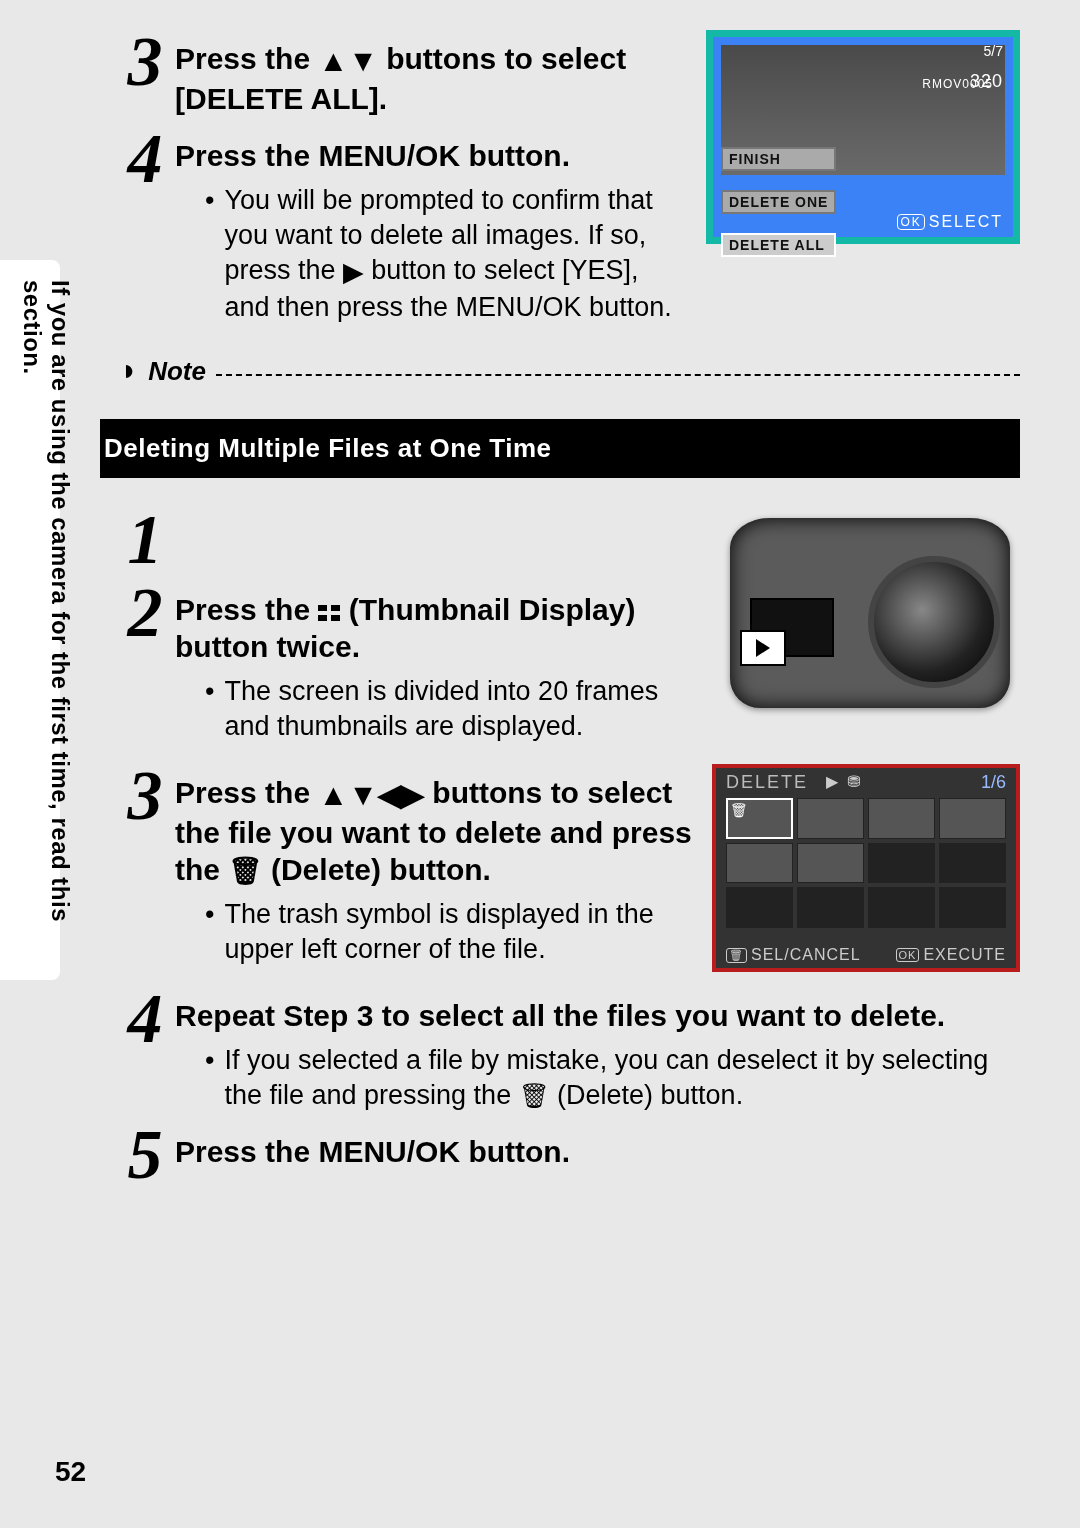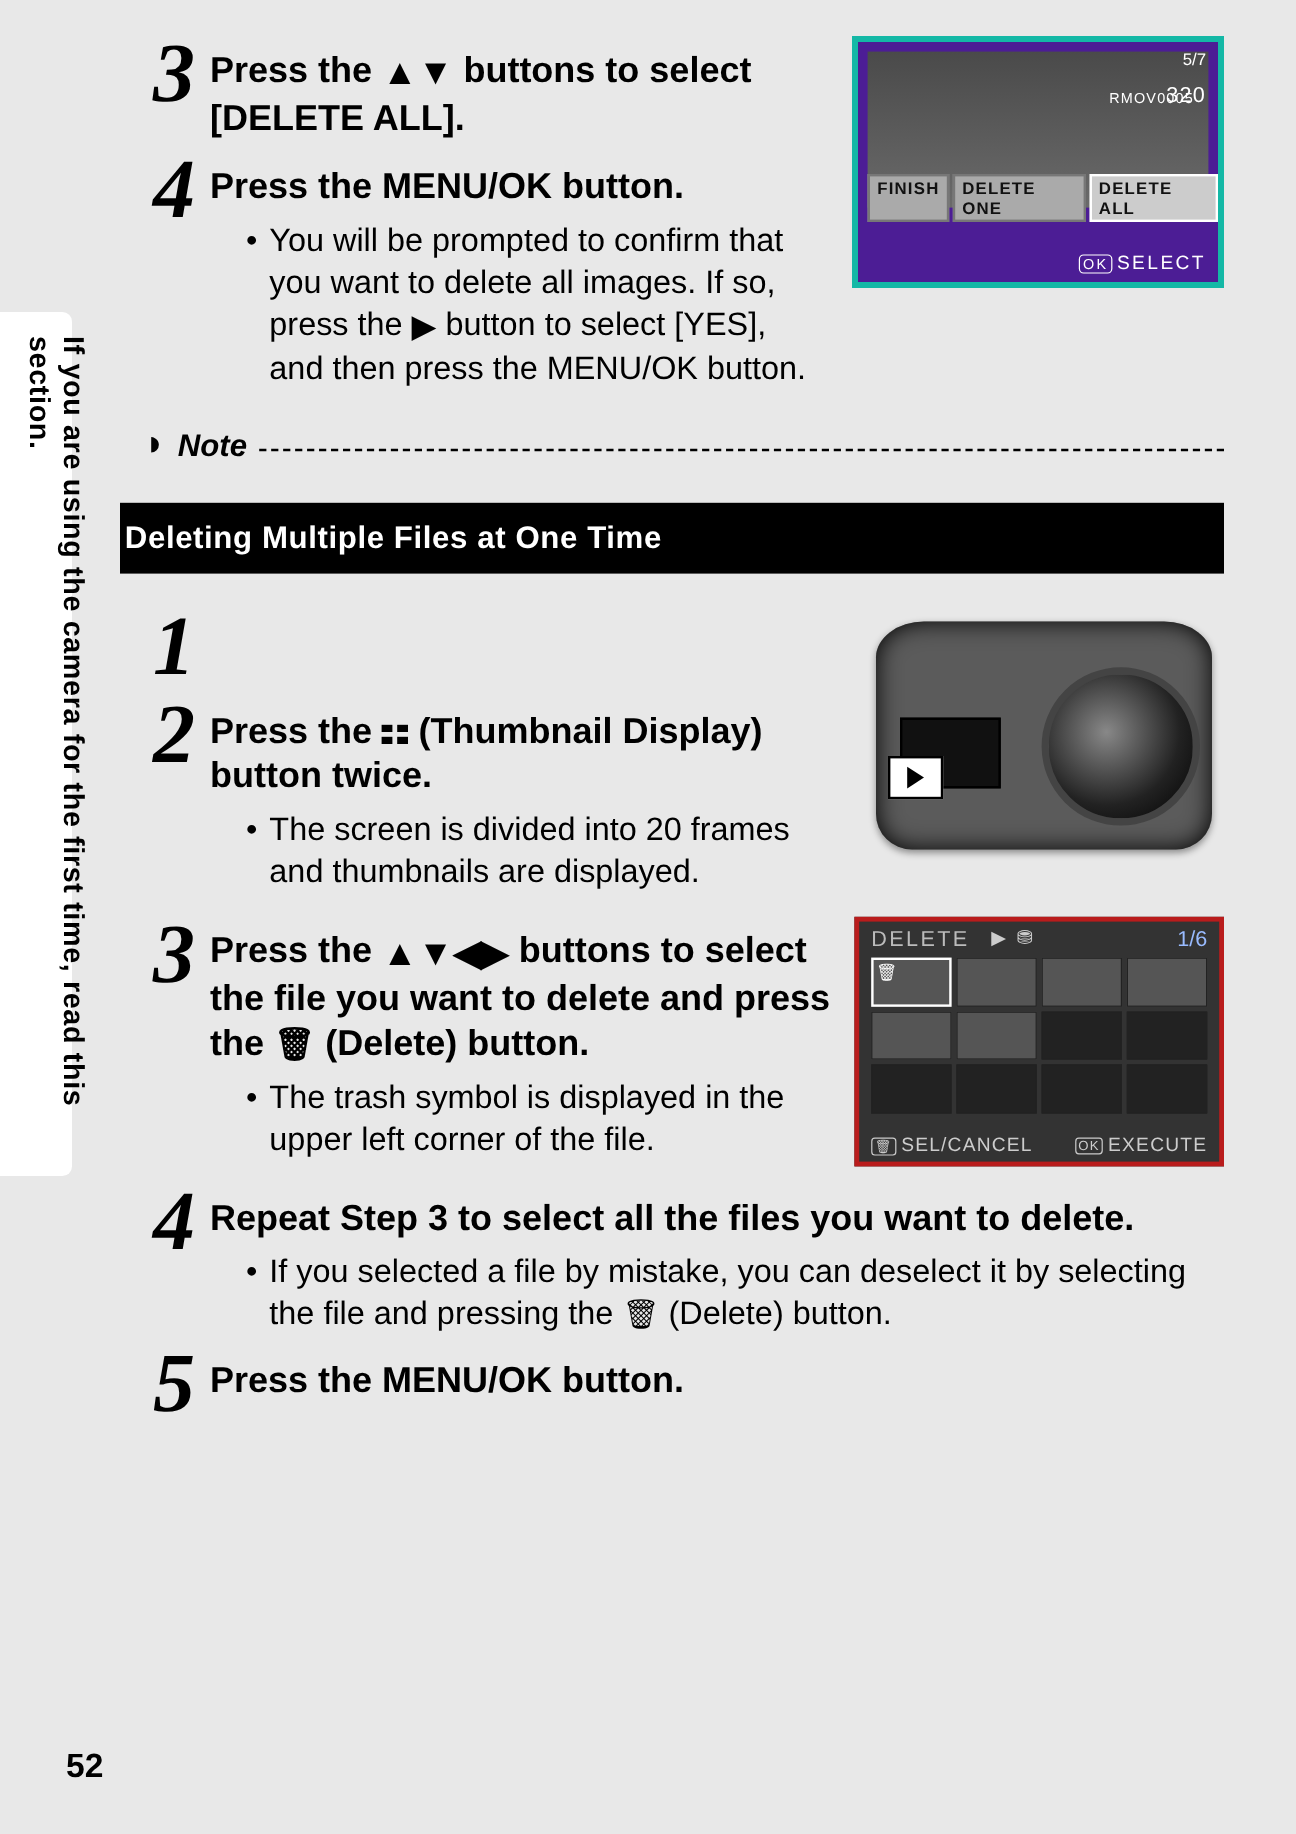--- a/index.html
+++ b/index.html
@@ -80,30 +80,30 @@
     align-items: flex-start;
     gap: 20px;
   }
   .col-left {
     flex: 1;
   }
   .fig1 {
     width: 300px;
     height: 200px;
     position: relative;
-    background: #4c1d95;
-    border: 5px solid #14b8a6;
+    background: #3b82f6;
+    border: 7px solid #14b8a6;
   }
   .fig1 .menu-box {
     position: absolute;
     left: 8px;
     top: 110px;
     display: flex;
-    flex-direction: row;
-    gap: 3px;
+    flex-direction: column;
+    gap: 19px;
   }
   .fig1 .menu-item {
     background: #aaa;
     border: 2px solid #777;
     color: #111;
     font-weight: bold;
     font-size: 14px;
     padding: 2px 6px;
     letter-spacing: 1px;
   }

